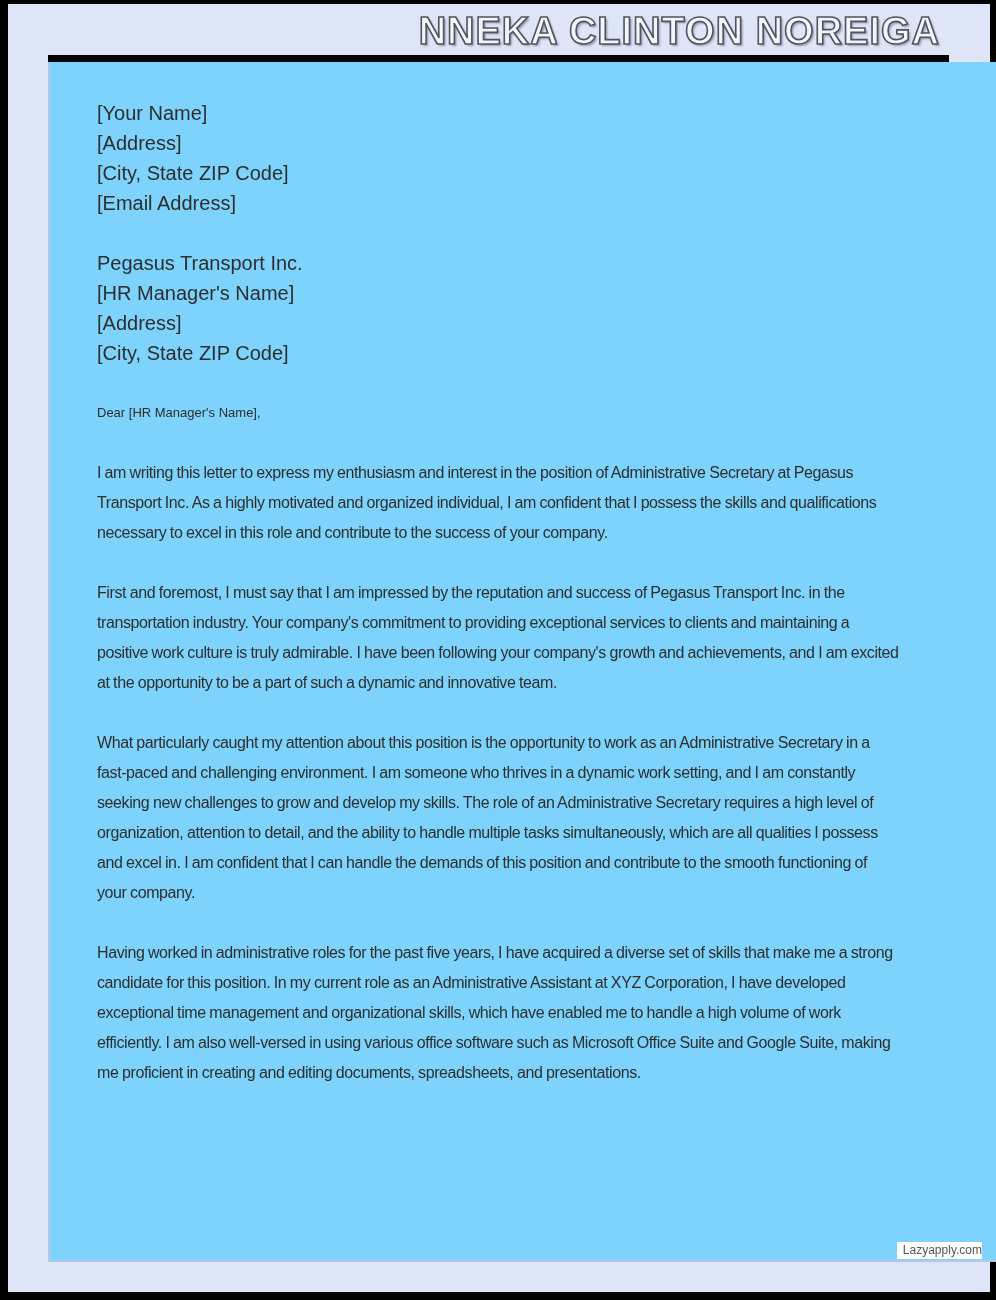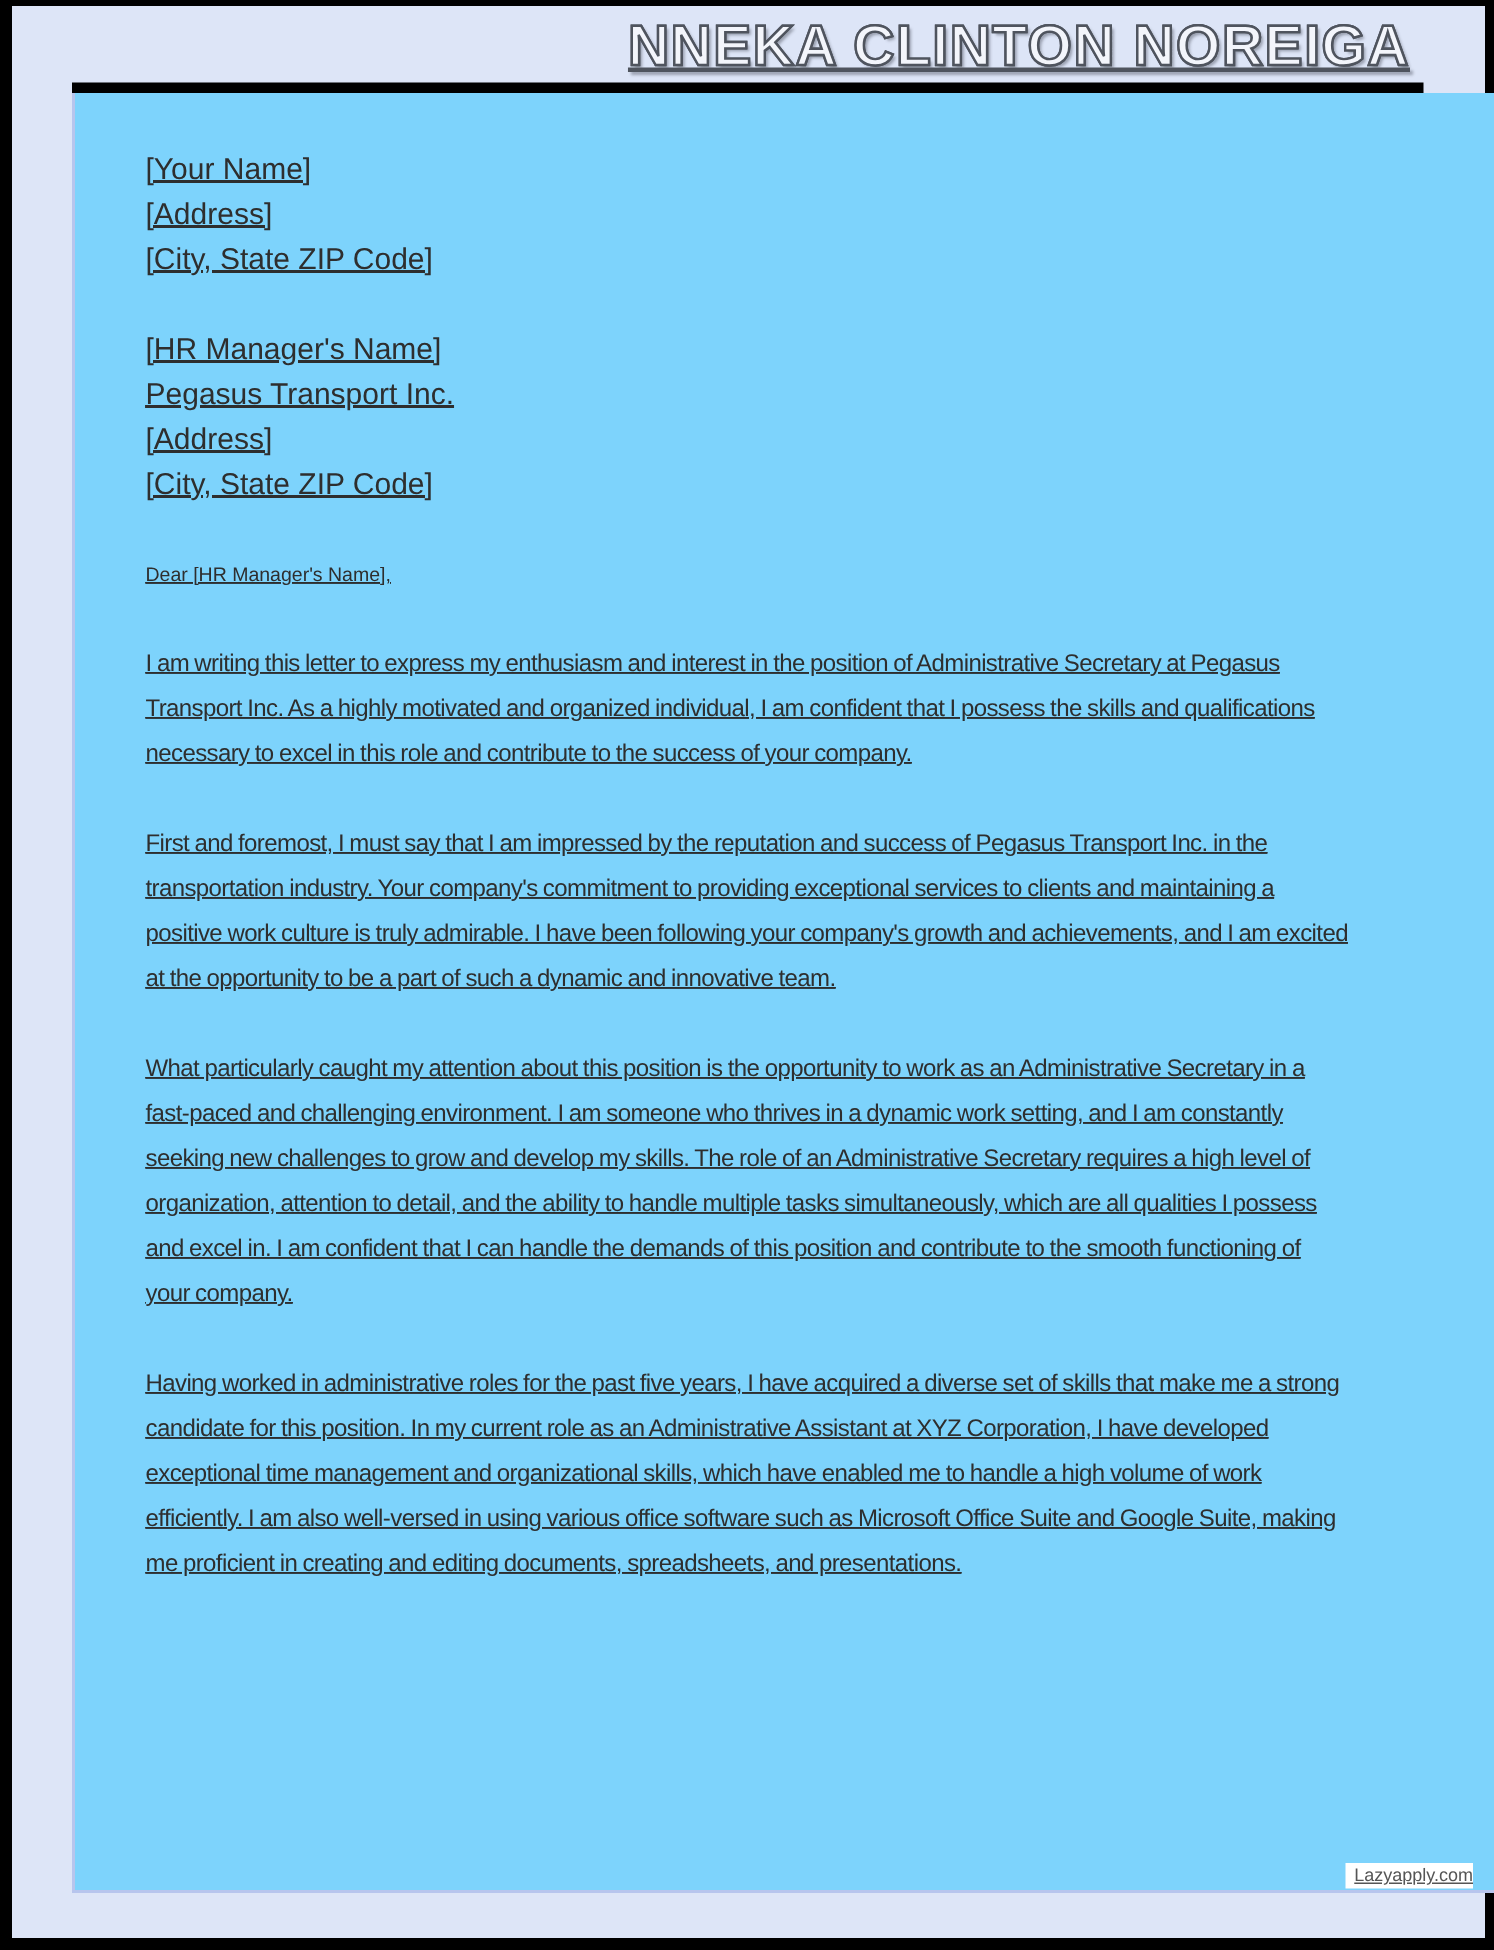--- a/index.html
+++ b/index.html
@@ -1,15 +1,15 @@
 <!DOCTYPE html>
 <html><head>
 <meta charset="utf-8">
 <style>
-  * { margin: 0; padding: 0; box-sizing: border-box; text-decoration: underline; }
+  * { margin: 0; padding: 0; box-sizing: border-box; }
 
   html, body {
     width: 996px;
     height: 1300px;
     overflow: hidden;
     font-family: "Liberation Sans", sans-serif;
   }
 
   
   .canvas {
@@ -107,25 +107,26 @@
 
   <div class="header-bar"></div>
 
   <div class="page">
     <div class="page-content">
 
       <div class="sender-block">
         <div class="addr-line">[Your Name]</div>
         <div class="addr-line">[Address]</div>
         <div class="addr-line">[City, State ZIP Code]</div>
+        <div class="addr-line">[Email Address]</div>
       </div>
 
       <div class="recipient-block">
+        <div class="addr-line">Pegasus Transport Inc.</div>
         <div class="addr-line">[HR Manager's Name]</div>
-        <div class="addr-line">Pegasus Transport Inc.</div>
         <div class="addr-line">[Address]</div>
         <div class="addr-line">[City, State ZIP Code]</div>
       </div>
 
       <div class="salutation">Dear [HR Manager's Name],</div>
 
       <p class="body-paragraph">I am writing this letter to express my enthusiasm and interest in the position of Administrative Secretary at Pegasus Transport Inc. As a highly motivated and organized individual, I am confident that I possess the skills and qualifications necessary to excel in this role and contribute to the success of your company.</p>
 
       <p class="body-paragraph">First and foremost, I must say that I am impressed by the reputation and success of Pegasus Transport Inc. in the transportation industry. Your company's commitment to providing exceptional services to clients and maintaining a positive work culture is truly admirable. I have been following your company's growth and achievements, and I am excited at the opportunity to be a part of such a dynamic and innovative team.</p>
 

